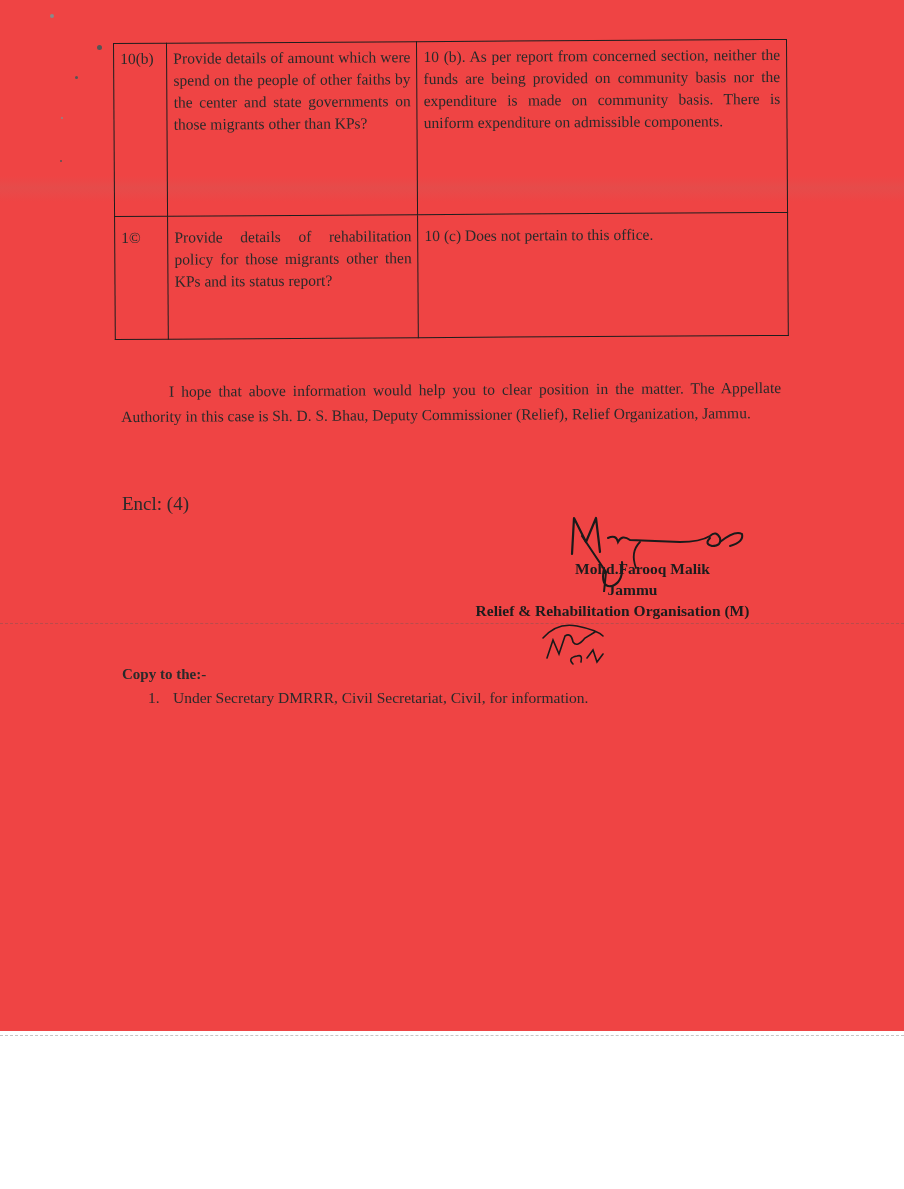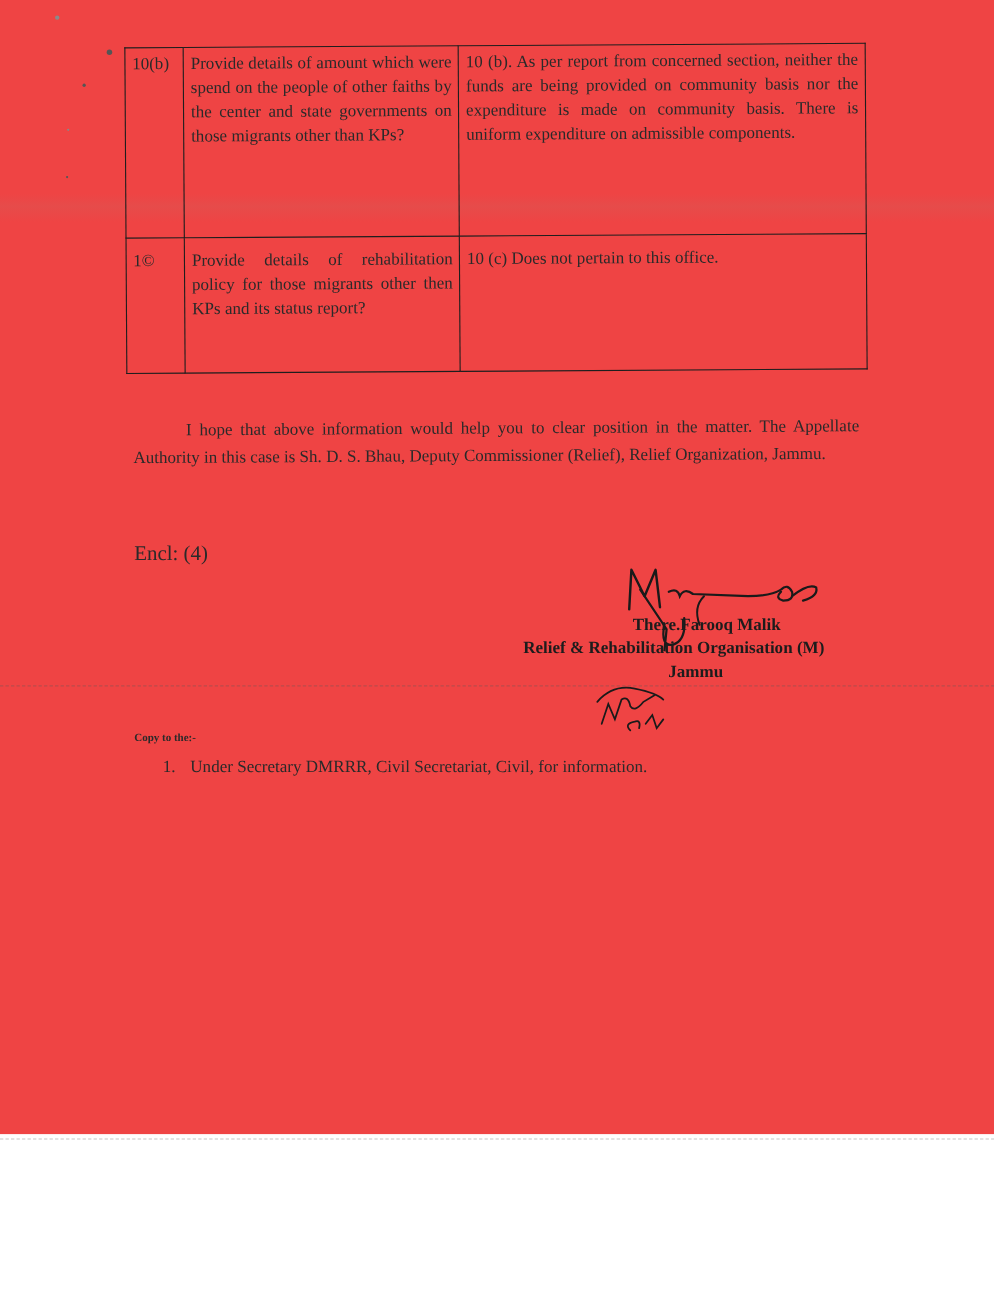--- a/index.html
+++ b/index.html
@@ -125,21 +125,21 @@
       left: 537px;
       top: 618px;
       width: 80px;
       height: 50px;
     }
 
     .copy-to {
       position: absolute;
       left: 122px;
       top: 666px;
-      font-size: 10px;
+      font-size: 15px;
       font-weight: bold;
     }
     .copy-list {
       position: absolute;
       left: 148px;
       top: 689px;
       font-size: 15.5px;
       margin: 0;
       padding: 0;
       list-style: none;
@@ -182,23 +182,23 @@
 
   <svg class="signature" viewBox="0 0 190 80">
     <path d="M12 42 L14 6 L26 30 L36 6 L40 40" fill="none" stroke="#1a1a1a" stroke-width="2.2" stroke-linecap="round" stroke-linejoin="round"></path>
     <path d="M22 24 L46 60 L44 80 M44 56 Q40 76 52 74 Q64 70 62 50" fill="none" stroke="#1a1a1a" stroke-width="2" stroke-linecap="round"></path>
     <path d="M48 26 Q56 22 58 30 Q62 22 70 28 L120 30 Q140 30 150 24 Q156 18 160 26 Q162 34 152 34 Q144 32 150 26" fill="none" stroke="#1a1a1a" stroke-width="2" stroke-linecap="round"></path>
     <path d="M160 30 Q175 18 182 22 Q184 30 170 34" fill="none" stroke="#1a1a1a" stroke-width="2" stroke-linecap="round"></path>
     <path d="M80 30 Q70 40 76 56" fill="none" stroke="#1a1a1a" stroke-width="1.8" stroke-linecap="round"></path>
   </svg>
 
   <div class="sig-block">
-    <span class="line name">There.Farooq Malik</span>
+    <span class="line name">Mohd.Farooq Malik</span>
+    <span class="line city">Jammu</span>
     <span class="line org">Relief &amp; Rehabilitation Organisation (M)</span>
-    <span class="line city">Jammu</span>
   </div>
 
   <svg class="initials" viewBox="0 0 80 50">
     <path d="M6 20 Q20 4 40 8 Q60 12 66 18 M10 40 L16 22 L22 36 L28 18 Q34 14 36 24 Q40 30 48 20 L58 14" fill="none" stroke="#1a1a1a" stroke-width="1.6" stroke-linecap="round"></path>
     <path d="M36 46 Q30 40 40 38 Q46 36 44 44 M50 40 L56 32 L60 44 L66 36" fill="none" stroke="#1a1a1a" stroke-width="1.6" stroke-linecap="round"></path>
   </svg>
 
   <div class="copy-to">Copy to the:-</div>
   <ul class="copy-list">
     <li>

